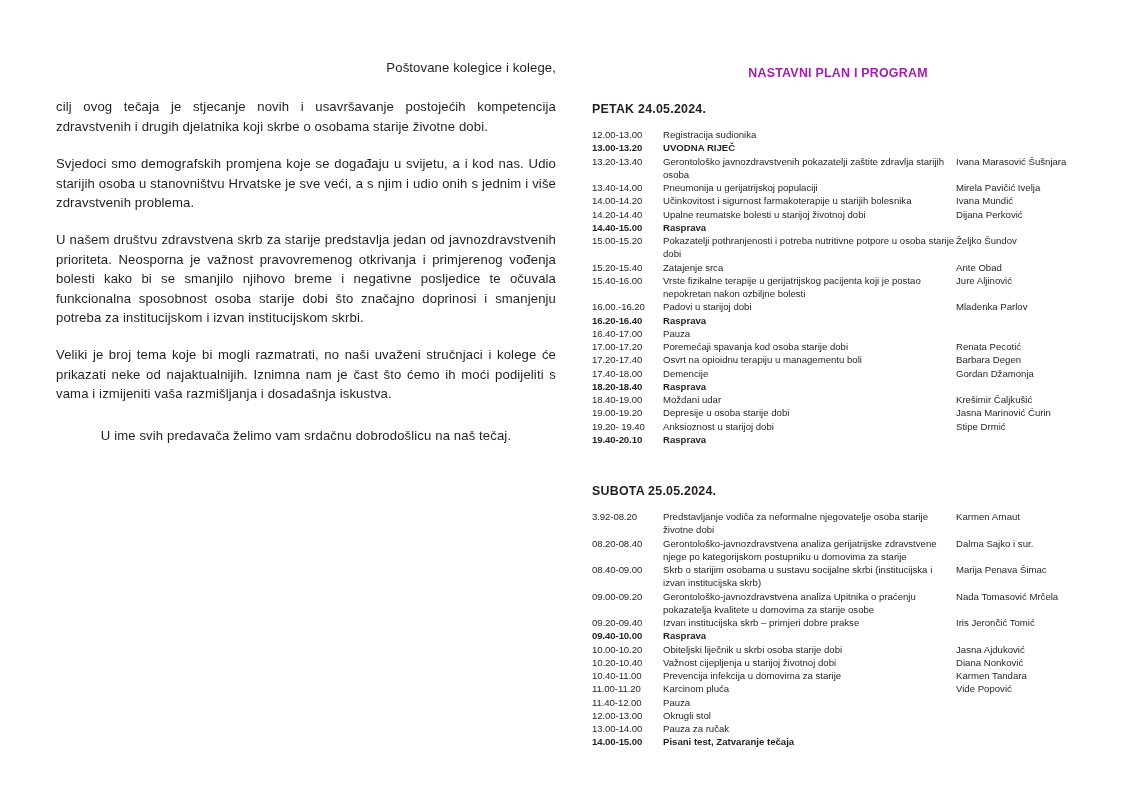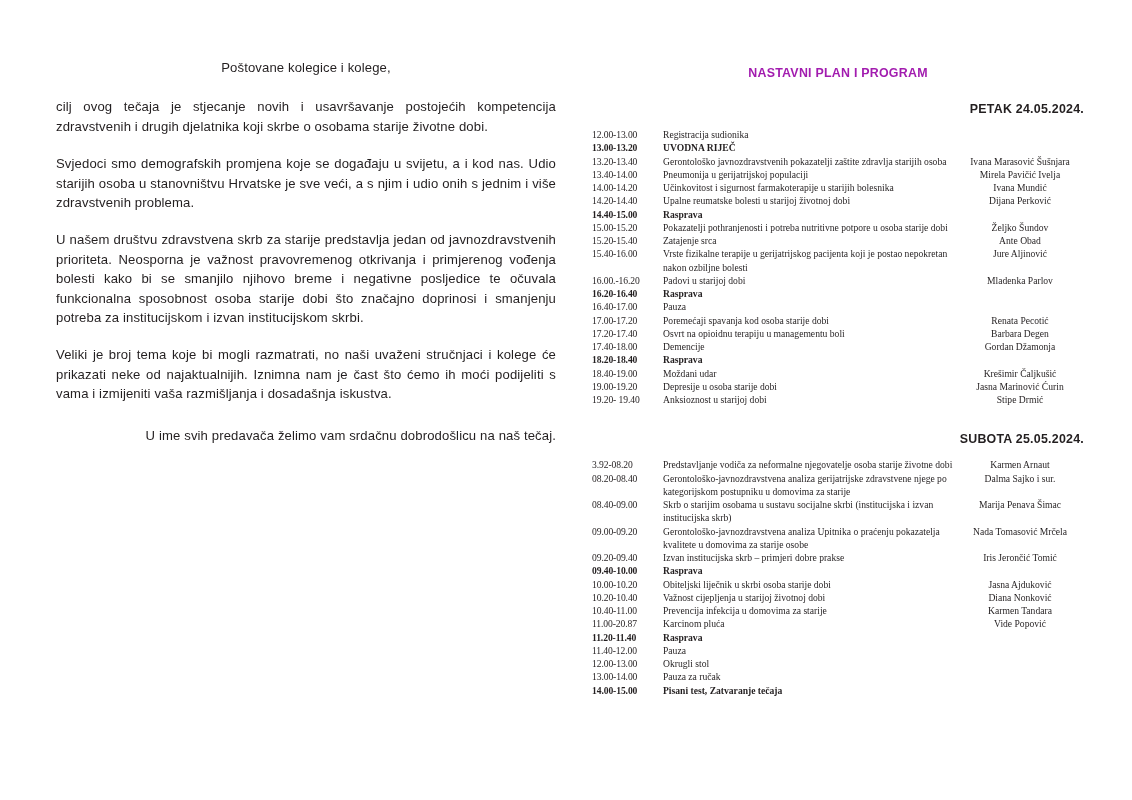--- a/index.html
+++ b/index.html
@@ -32,80 +32,78 @@
     margin: 0 0 18px 0;
     font-size: 13.1px;
     line-height: 19.4px;
     text-align: justify;
     text-justify: inter-word;
     color: #231f20;
     letter-spacing: 0.01em;
   }
   .letter p.salutation {
     margin-bottom: 20px;
-    text-align: center;
+    text-align: right;
   }
   .letter p.closing {
     margin-top: 22px;
-    text-align: right;
+    text-align: center;
   }
 
   
   .program {
     position: absolute;
     left: 592px;
     top: 58px;
     width: 492px;
   }
   .prog-title {
     text-align: center;
     font-size: 12.4px;
     font-weight: bold;
     letter-spacing: 0.02em;
     margin: 8px 0 0 0;
     color: #a21caf;
   }
   .day-title {
-    text-align: right;
+    text-align: left;
     font-size: 12.4px;
     font-weight: bold;
     letter-spacing: 0.02em;
     margin: 22px 0 0 0;
     color: #231f20;
   }
   .day-title.second {
-    margin-top: 26px;
+    margin-top: 38px;
   }
 
   table.sched {
     width: 100%;
     border-collapse: collapse;
     margin-top: 12px;
     table-layout: fixed;
-    font-family: Liberation Serif, serif;
   }
   table.sched td {
     font-size: 9.6px;
     line-height: 13.25px;
     vertical-align: top;
     padding: 0;
     color: #231f20;
   }
   td.t-time {
     width: 71px;
     white-space: pre;
     letter-spacing: -0.01em;
   }
   td.t-topic {
     width: 293px;
     padding-right: 6px;
   }
   td.t-speaker {
     width: 128px;
-    text-align: center;
   }
   .bold { font-weight: bold; }
 </style>
 </head>
 <body>
 
 <div class="page">
 
   <div class="letter">
     <p class="salutation">Poštovane kolegice i kolege,</p>
@@ -215,20 +213,25 @@
           <tr>
             <td class="t-time">19.00-19.20</td>
             <td class="t-topic">Depresije u osoba starije dobi</td>
             <td class="t-speaker">Jasna Marinović Ćurin</td>
           </tr>
           <tr>
             <td class="t-time">19.20- 19.40</td>
             <td class="t-topic">Anksioznost u starijoj dobi</td>
             <td class="t-speaker">Stipe Drmić</td>
           </tr>
+          <tr>
+            <td class="t-time bold">19.40-20.10</td>
+            <td class="t-topic bold">Rasprava</td>
+            <td class="t-speaker"></td>
+          </tr>
         </tbody>
     </table>
 
     <div class="day-title second">SUBOTA 25.05.2024.</div>
     <table class="sched">
       <tbody>
           <tr>
             <td class="t-time">3.92-08.20</td>
             <td class="t-topic">Predstavljanje vodiča za neformalne njegovatelje osoba starije životne dobi</td>
             <td class="t-speaker">Karmen Arnaut</td>
@@ -267,28 +270,23 @@
             <td class="t-time">10.20-10.40</td>
             <td class="t-topic">Važnost cijepljenja u starijoj životnoj dobi</td>
             <td class="t-speaker">Diana Nonković</td>
           </tr>
           <tr>
             <td class="t-time">10.40-11.00</td>
             <td class="t-topic">Prevencija infekcija u domovima za starije</td>
             <td class="t-speaker">Karmen Tandara</td>
           </tr>
           <tr>
-            <td class="t-time">11.00-20.87</td>
+            <td class="t-time">11.00-11.20</td>
             <td class="t-topic">Karcinom pluća</td>
             <td class="t-speaker">Vide Popović</td>
-          </tr>
-          <tr>
-            <td class="t-time bold">11.20-11.40</td>
-            <td class="t-topic bold">Rasprava</td>
-            <td class="t-speaker"></td>
           </tr>
           <tr>
             <td class="t-time">11.40-12.00</td>
             <td class="t-topic">Pauza</td>
             <td class="t-speaker"></td>
           </tr>
           <tr>
             <td class="t-time">12.00-13.00</td>
             <td class="t-topic">Okrugli stol</td>
             <td class="t-speaker"></td>

